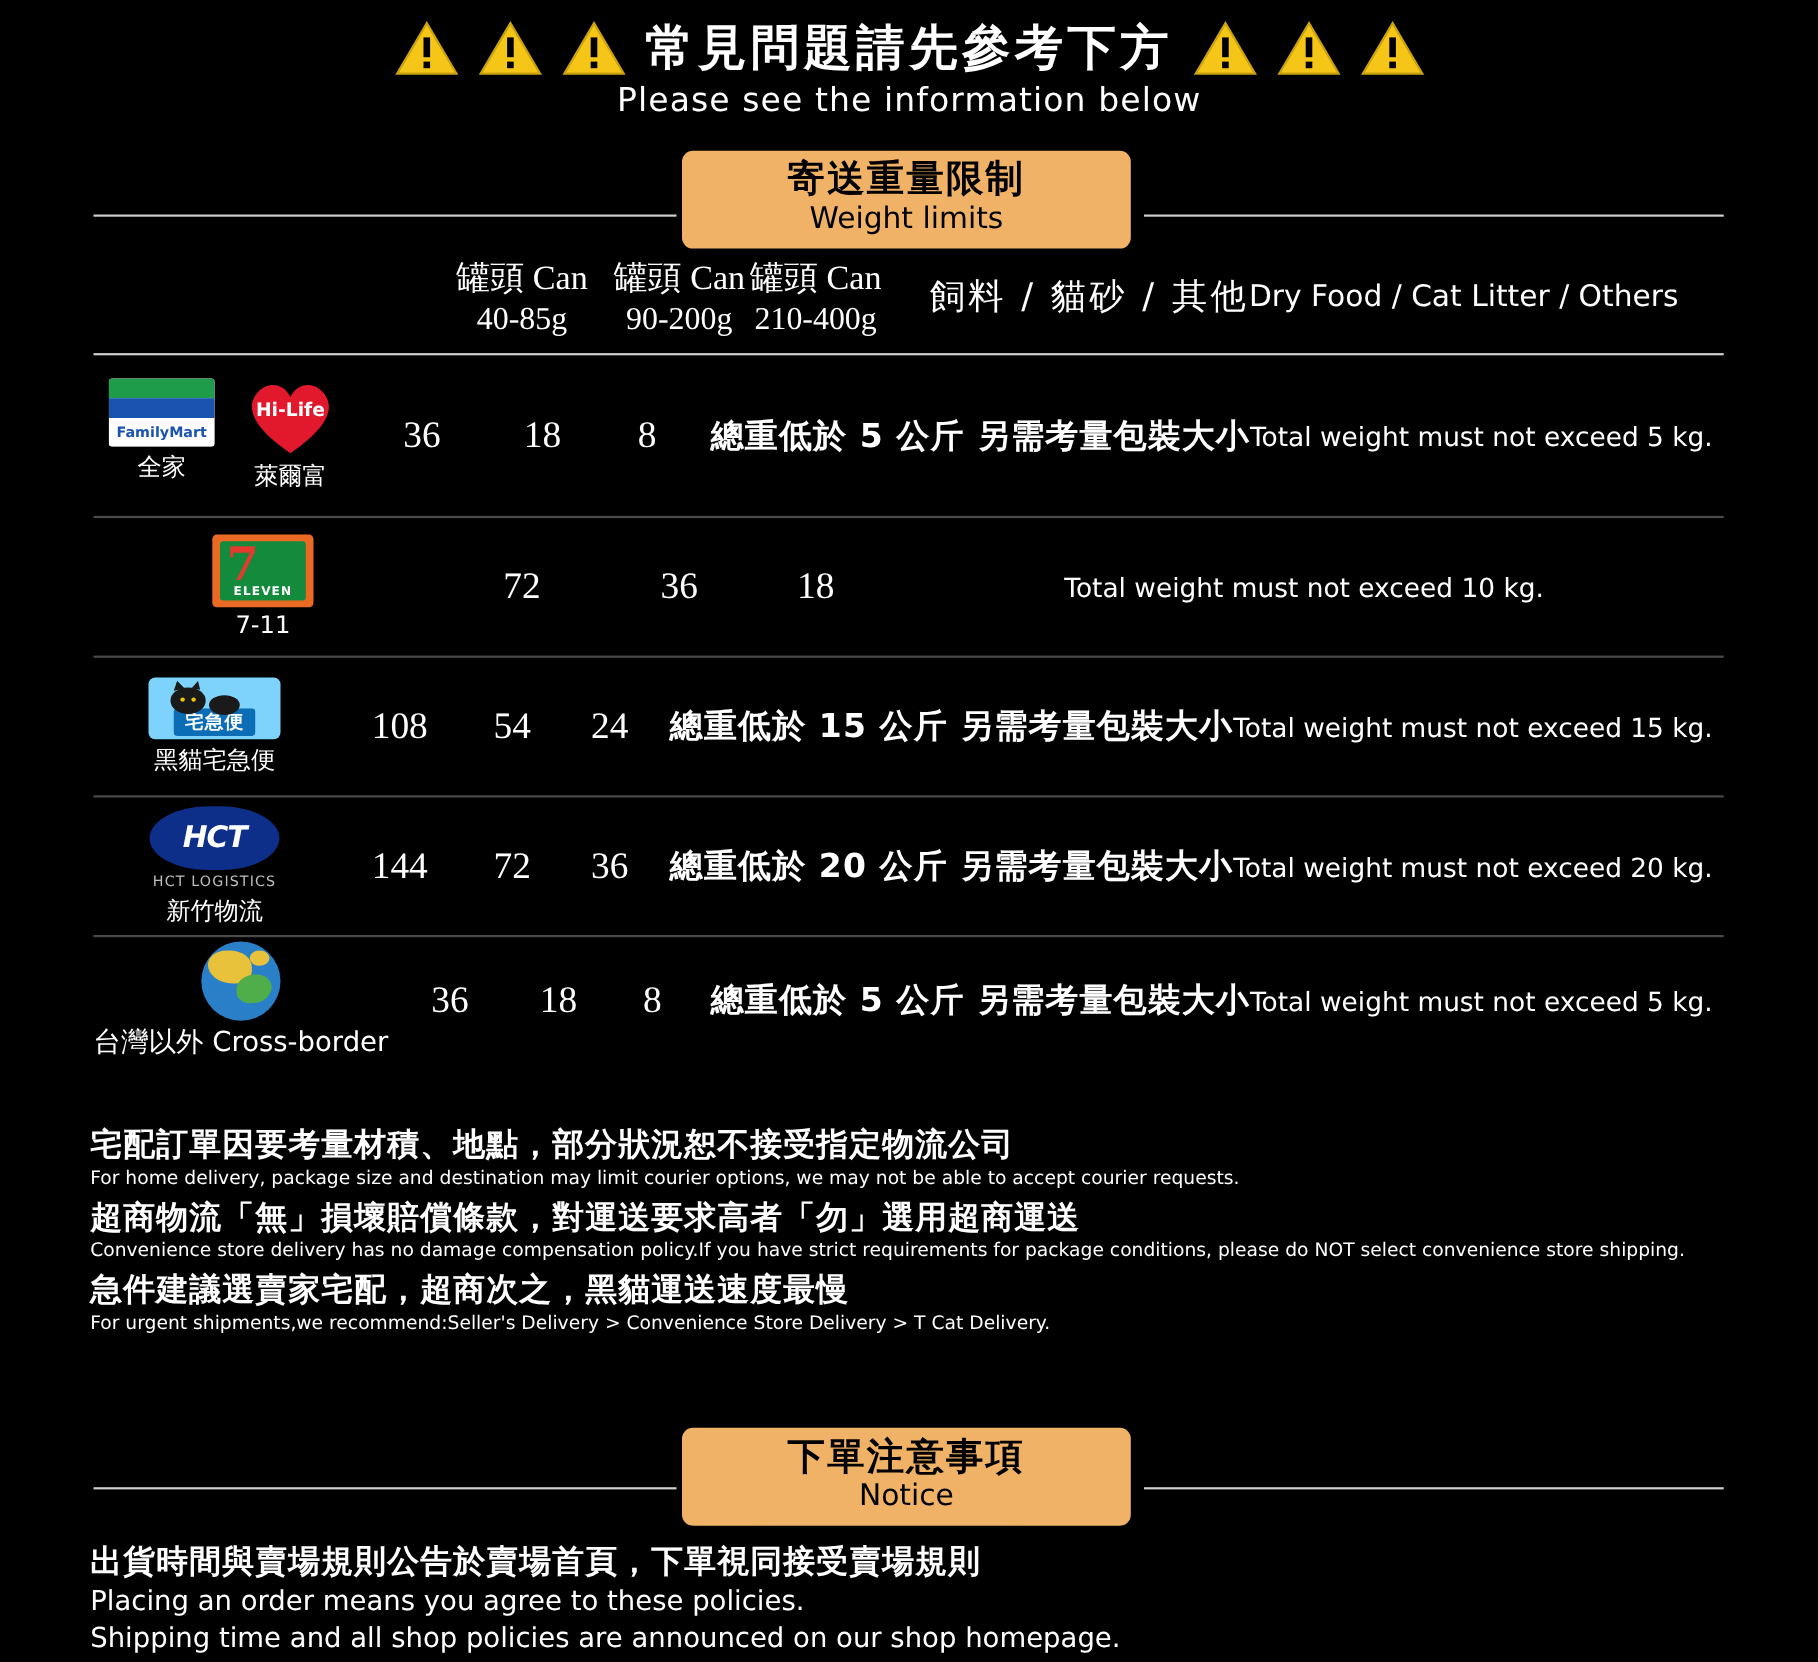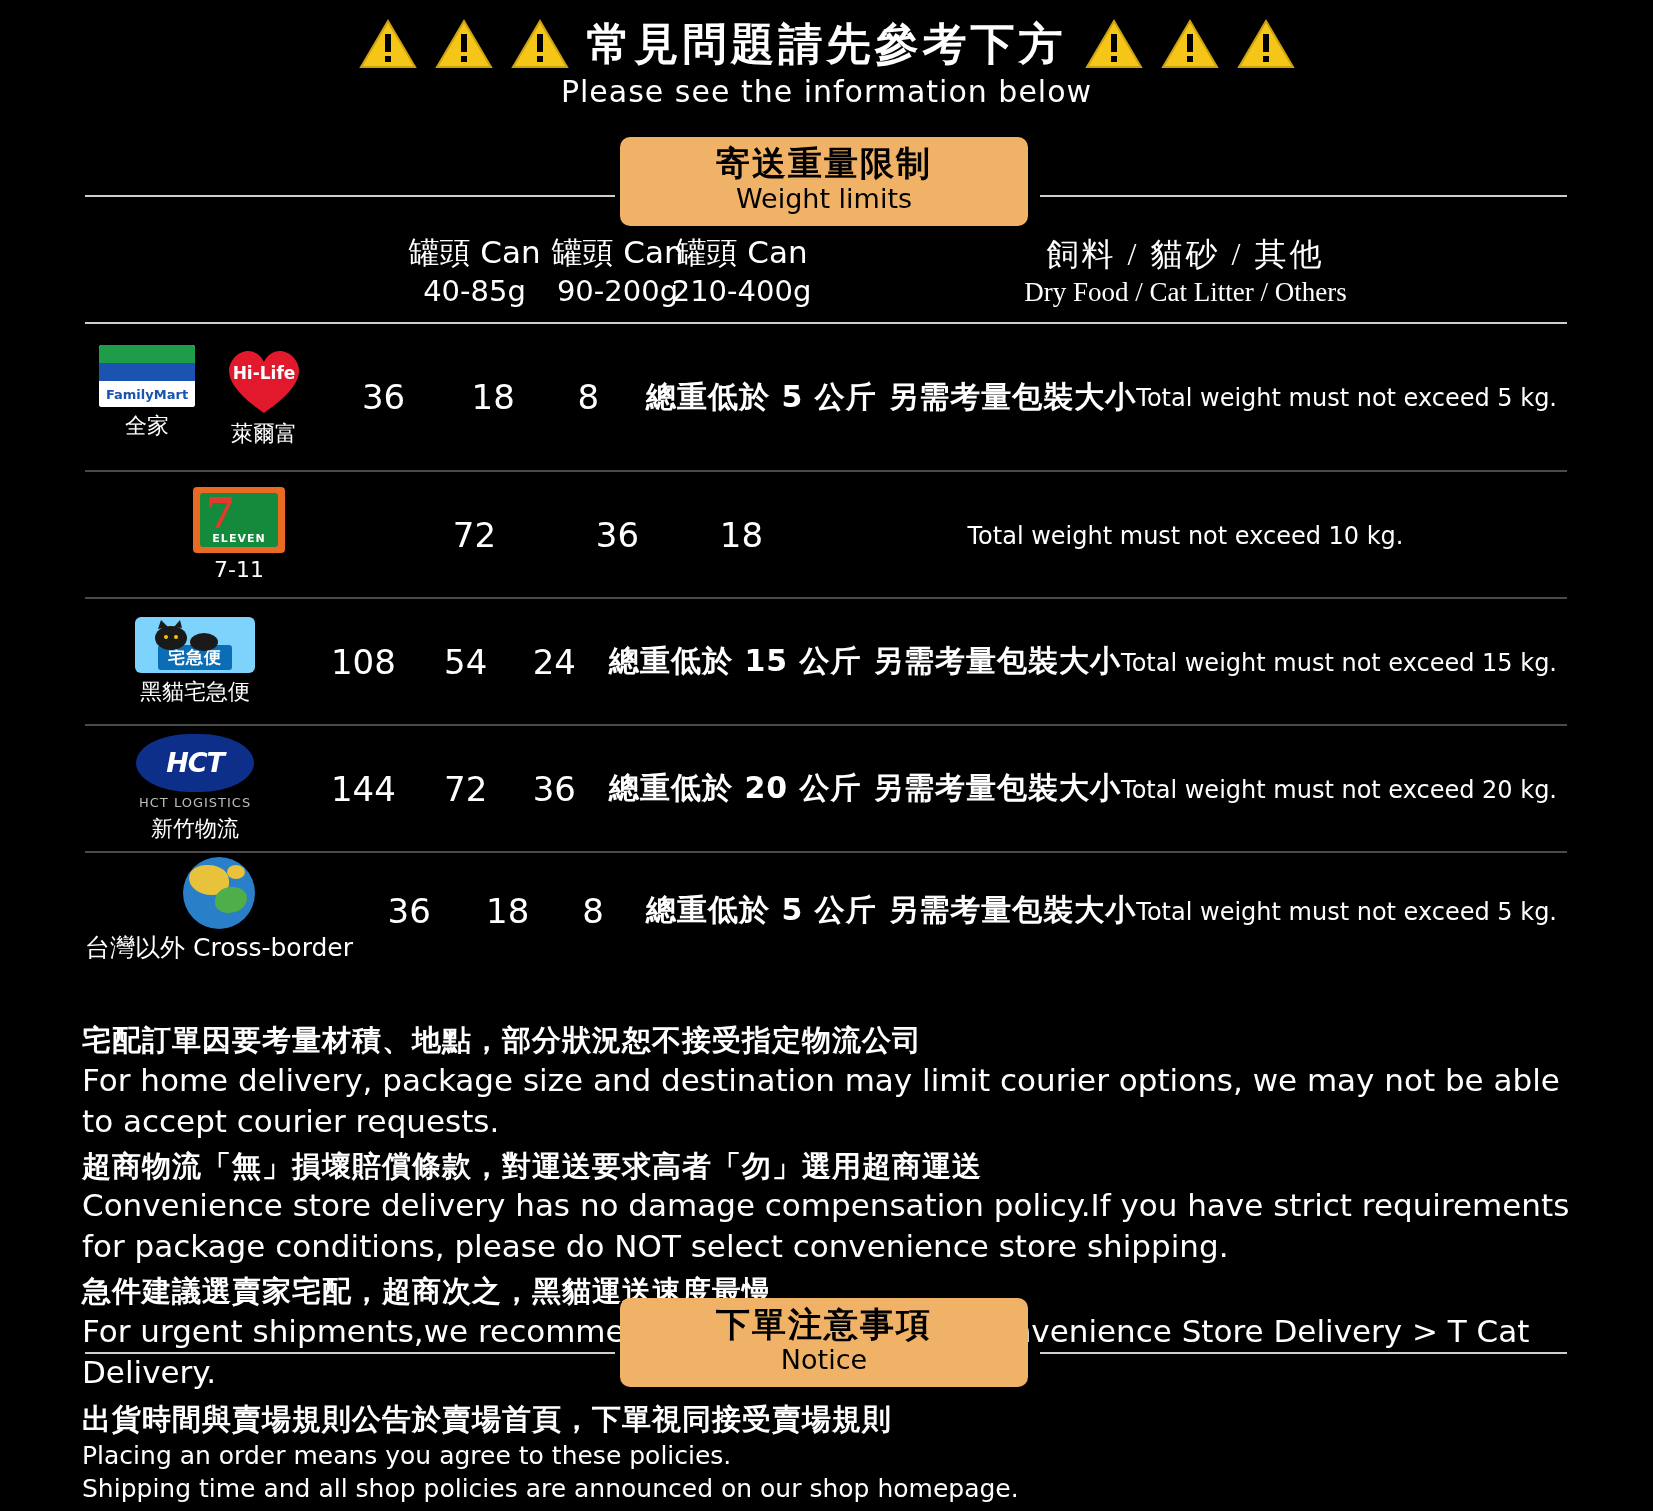--- a/index.html
+++ b/index.html
@@ -43,32 +43,32 @@
   }
 
   
   .table{
     position:absolute;left:85px;top:222px;width:1482px;
   }
   .trow{display:flex;align-items:stretch;border-bottom:2px solid #4a4a4a;}
   .trow.head{border-bottom:2px solid #cfcfcf;}
   .trow.last{border-bottom:none;}
   .c-logo{width:308px;display:flex;flex-direction:column;align-items:center;justify-content:center;padding:6px 0;}
-  .c-num{width:125px;display:flex;align-items:center;justify-content:center;font-size:34px;color:#fff;}
+  .c-num{width:125px;display:flex;align-items:center;justify-content:center;font-size:34px;color:#fff;font-family:Liberation Serif, serif;}
   .c-num.w1{width:163px;}
   .c-num.w2{width:123px;}
   .c-num.w3{width:125px;}
   .c-note{flex:1;display:flex;align-items:center;justify-content:center;padding:6px 10px;}
   .c-note .cn{font-size:30px;font-weight:bold;letter-spacing:1px;color:#fff;white-space:nowrap;}
   .c-note .en{font-size:24px;color:#fff;margin-top:2px;white-space:nowrap;}
 
   .hdr-cell{display:flex;flex-direction:column;align-items:center;justify-content:center;padding:10px 0 14px 0;}
   .hdr-cell .l1{font-size:31px;color:#fff;white-space:nowrap;}
   .hdr-cell .l2{font-size:29px;color:#fff;white-space:nowrap;}
-  .hdr-wide{flex:1;display:flex;flex-direction:column;align-items:center;justify-content:center;font-family:Liberation Serif, serif;}
+  .hdr-wide{flex:1;display:flex;flex-direction:row;align-items:center;justify-content:center;}
   .hdr-wide .l1{font-size:32px;letter-spacing:3px;}
   .hdr-wide .l2{font-size:27px;}
 
   
   .logo-pair{display:flex;align-items:flex-start;gap:26px;}
   .logo-box{display:flex;flex-direction:column;align-items:center;}
   .fm{
     width:96px;height:62px;background:#fff;border-radius:3px;position:relative;overflow:hidden;
     display:flex;flex-direction:column;
   }
@@ -111,21 +111,21 @@
 
   .globe{width:72px;height:72px;border-radius:50%;background:#2a7fc9;position:relative;overflow:hidden;}
   .globe .l1{position:absolute;width:40px;height:30px;background:#e8c23a;border-radius:46% 54% 40% 60%;left:6px;top:8px;}
   .globe .l2{position:absolute;width:32px;height:26px;background:#4fae4a;border-radius:55% 45% 60% 40%;left:32px;top:30px;}
   .globe .l3{position:absolute;width:18px;height:14px;background:#e8c23a;border-radius:50%;left:44px;top:8px;}
   .cross-cap{font-size:25px;margin-top:2px;white-space:nowrap;}
 
   
   .notes{position:absolute;left:82px;top:1016px;width:1500px;}
   .note-cn{font-size:29px;font-weight:bold;color:#fff;letter-spacing:1px;margin-top:6px;line-height:1.3;}
-  .note-en{font-size:31px;color:#fff;line-height:1.32;}
+  .note-en{font-size:17px;color:#fff;line-height:1.32;}
 
   .footer{position:absolute;left:82px;top:1395px;width:1500px;}
   .footer .note-cn{font-size:29px;}
   .footer .note-en{font-size:25px;}
 </style>
 </head>
 <body>
 
 <div class="page">
 

